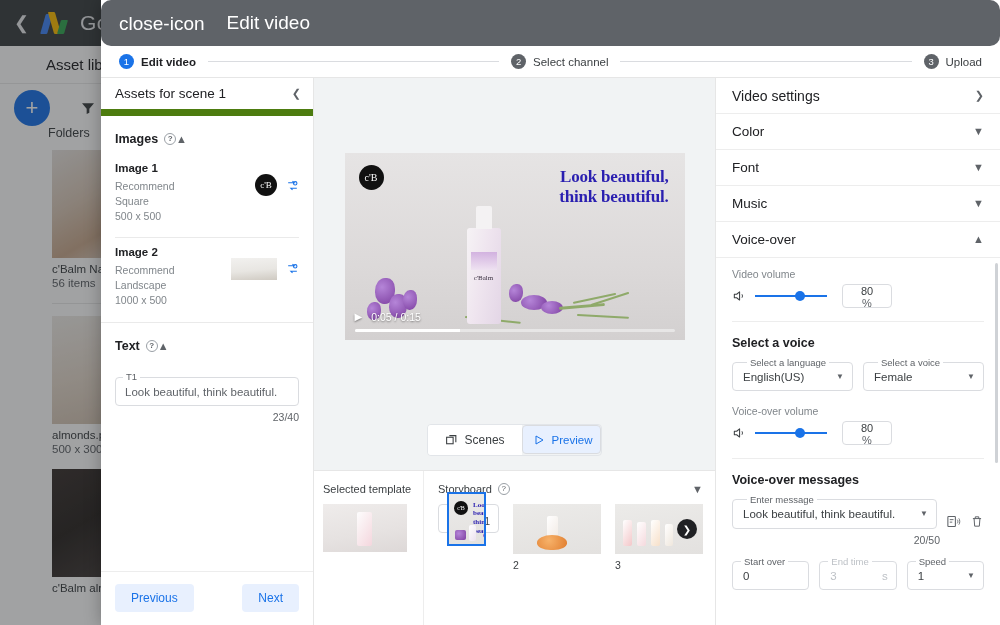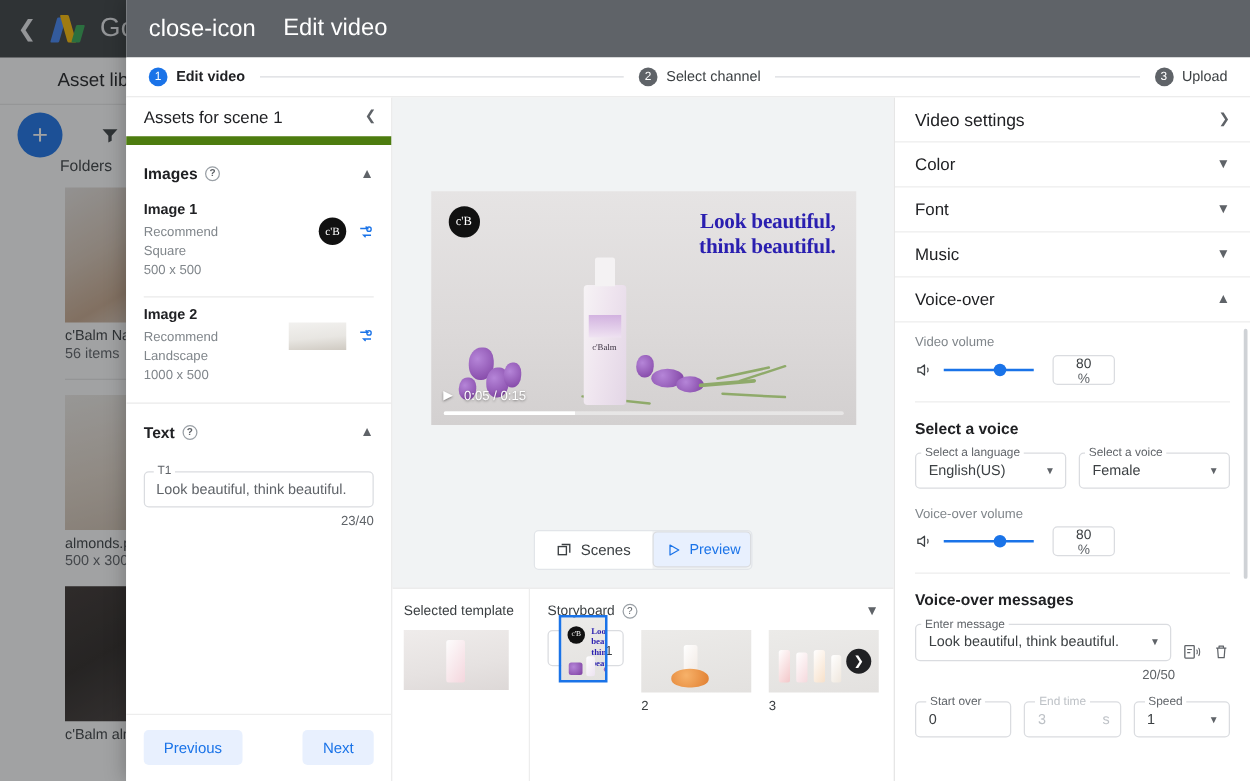--- a/index.html
+++ b/index.html
@@ -57,21 +57,21 @@
   }
 
   
   #dialog {
     position: absolute; left: 101px; top: 0; width: 899px; height: 625px;
     background: #fff; display: flex; flex-direction: column;
     box-shadow: 0 0 16px rgba(0,0,0,.28);
   }
   #dlg-header {
     height: 46px; background: #5f6368; display: flex; align-items: center;
-    gap: 22px; padding-left: 18px; color: #fff; flex: 0 0 auto;
+    gap: 22px; padding-left: 18px; color: #fff; flex: 0 0 auto; border-radius: 10px;
   }
   #dlg-close { font-size: 19px; line-height: 1; cursor: pointer; }
   #dlg-title { font-size: 19px; }
 
   #stepper {
     height: 32px; flex: 0 0 auto; display: flex; align-items: center;
     padding: 0 18px; border-bottom: 1px solid #e6e6e6; background: #fff;
   }
   .step { display: flex; align-items: center; gap: 7px; }
   .step-num {
@@ -93,21 +93,21 @@
   }
   #assets-head {
     height: 38px; display: flex; align-items: center; justify-content: space-between;
     padding: 0 12px 0 14px; border-bottom: 7px solid #4d7c0f; flex: 0 0 auto;
   }
   #assets-head .t { font-size: 13.5px; color: #202124; }
   .chev { color: #5f6368; font-size: 11px; line-height: 1; }
   #assets-scroll { flex: 1 1 auto; overflow: hidden; padding: 0 14px; }
 
   .sec-head {
-    height: 34px; display: flex; align-items: center; justify-content: space-between;
+    height: 34px; display: flex; align-items: center; justify-content: flex-start;
     margin-top: 6px;
   }
   .sec-head .lbl { display: flex; align-items: center; gap: 6px; font-size: 12.5px; color: #202124; font-weight: bold; }
   .qmark {
     width: 12px; height: 12px; border: 1px solid #9aa0a6; border-radius: 50%;
     font-size: 8px; color: #5f6368; display: inline-flex;
     align-items: center; justify-content: center; line-height: 1;
   }
   .img-row { display: flex; justify-content: space-between; align-items: flex-start; padding-top: 6px; }
   .img-name { font-size: 11.5px; color: #202124; font-weight: bold; margin-bottom: 5px; }
@@ -266,21 +266,21 @@
   }
   .numbox .pct { color: #5f6368; }
   .sec-title { font-size: 12.5px; font-weight: bold; color: #202124; margin: 14px 0 12px; }
   .sel-row { display: flex; gap: 10px; }
   .sel {
     position: relative; border: 1px solid #dadce0; border-radius: 4px;
     height: 29px; display: flex; align-items: center; justify-content: space-between;
     padding: 0 8px 0 10px; font-size: 11.5px; color: #3c4043; flex: 1 1 0; min-width: 0;
   }
   .sel-lbl {
-    position: absolute; top: -6px; left: 4px; background: #fff; padding: 0 3px;
+    position: absolute; top: -6px; left: 14px; background: #fff; padding: 0 3px;
     font-size: 9.5px; color: #5f6368; white-space: nowrap;
   }
   .caret { color: #5f6368; font-size: 8px; line-height: 1; }
   .thin-hr { height: 1px; background: #ededed; margin: 13px 0 0; }
   .msg-row { display: flex; align-items: flex-end; gap: 9px; margin-top: 14px; }
   .msg-sel {
     position: relative; flex: 1 1 auto; border: 1px solid #dadce0; border-radius: 4px;
     height: 30px; display: flex; align-items: center; justify-content: space-between;
     padding: 0 8px 0 10px; font-size: 11.5px; color: #3c4043; min-width: 0;
   }

